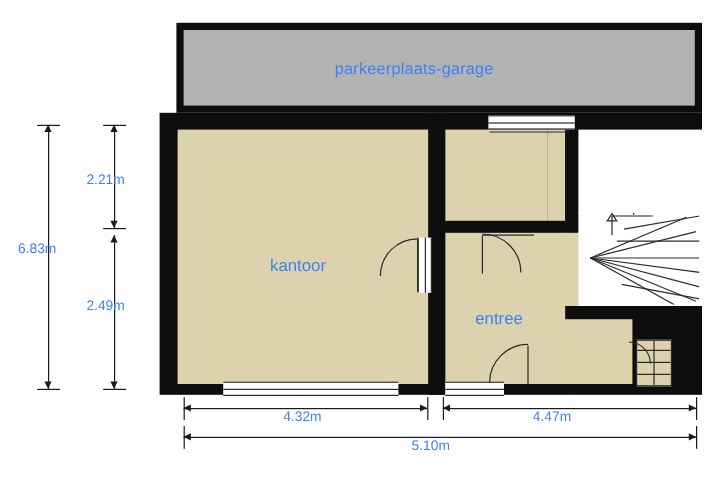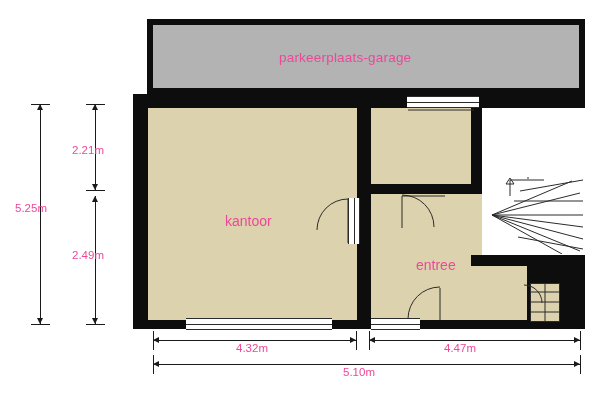--- a/index.html
+++ b/index.html
@@ -29,21 +29,21 @@
   .garage-fill {
     background: #b3b3b3;
   }
   .white-fill {
     background: #ffffff;
   }
 
   
   .label {
     position: absolute;
-    color: #ec4899;
+    color: #3b82f6;
     white-space: nowrap;
   }
   .label-garage {
     font-size: 13.5px;
     letter-spacing: .2px;
   }
   .label-room {
     font-size: 14px;
   }
   .label-dim {
@@ -254,28 +254,28 @@
       <line x1="0" y1="28" x2="28" y2="28"></line>
       <line x1="14" y1="0" x2="14" y2="37"></line>
     </svg>
   </div>
   <svg class="door-svg" style="left:522px; top:283px;" width="20" height="24" viewBox="0 0 20 24">
     <path d="M2 2 A18 18 0 0 1 20 20" stroke-opacity="1"></path>
     <line x1="2" y1="2" x2="2" y2="2"></line>
   </svg>
 
   <div class="label label-room" style="left:225px; top:213px;">kantoor</div>
-  <div class="label label-room" style="left:416px; top:257px;">entree</div>
+  <div class="label label-room" style="left:396px; top:257px;">entree</div>
 
   <div class="dimline-v" style="left:40px; top:104px; height:220px;"></div>
   <div class="arrow-up" style="left:37px; top:104px;"></div>
   <div class="arrow-down" style="left:37px; top:318px;"></div>
   <div class="tick-h" style="left:31px; top:104px; width:19px;"></div>
   <div class="tick-h" style="left:31px; top:324px; width:19px;"></div>
-  <div class="label label-dim" style="left:15px; top:202px;">5.25m</div>
+  <div class="label label-dim" style="left:15px; top:202px;">6.83m</div>
 
   <div class="dimline-v" style="left:95px; top:104px; height:86px;"></div>
   <div class="arrow-up" style="left:92px; top:104px;"></div>
   <div class="arrow-down" style="left:92px; top:184px;"></div>
   <div class="tick-h" style="left:86px; top:104px; width:19px;"></div>
   <div class="tick-h" style="left:86px; top:190px; width:19px;"></div>
   <div class="label label-dim" style="left:72px; top:144px;">2.21m</div>
 
   <div class="dimline-v" style="left:95px; top:196px; height:128px;"></div>
   <div class="arrow-up" style="left:92px; top:196px;"></div>

